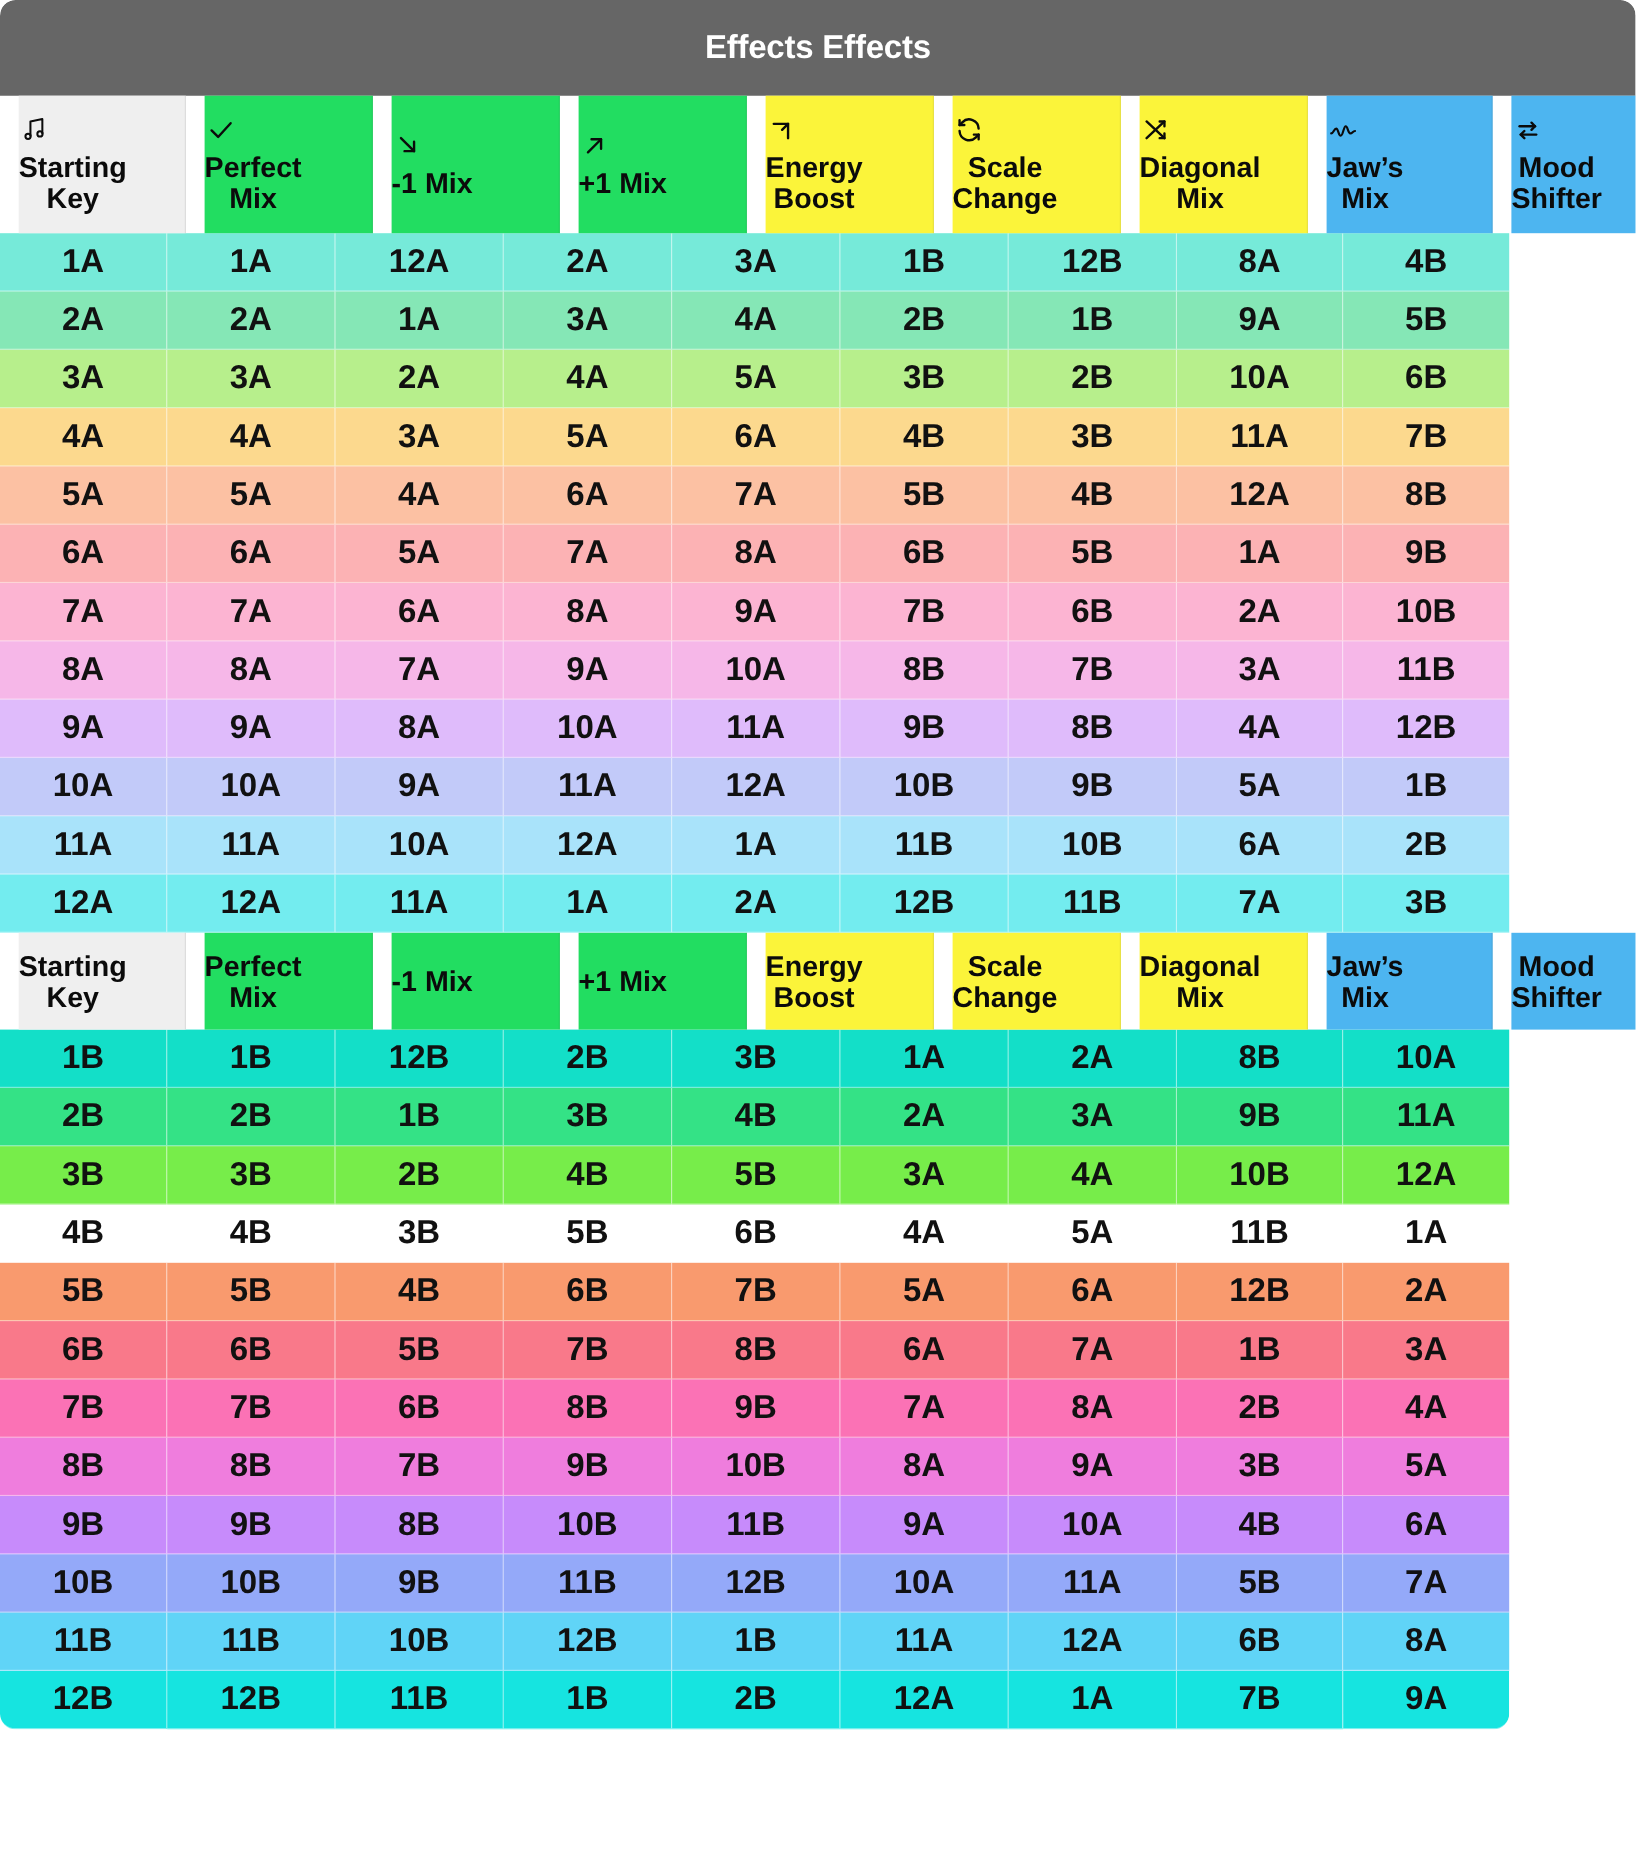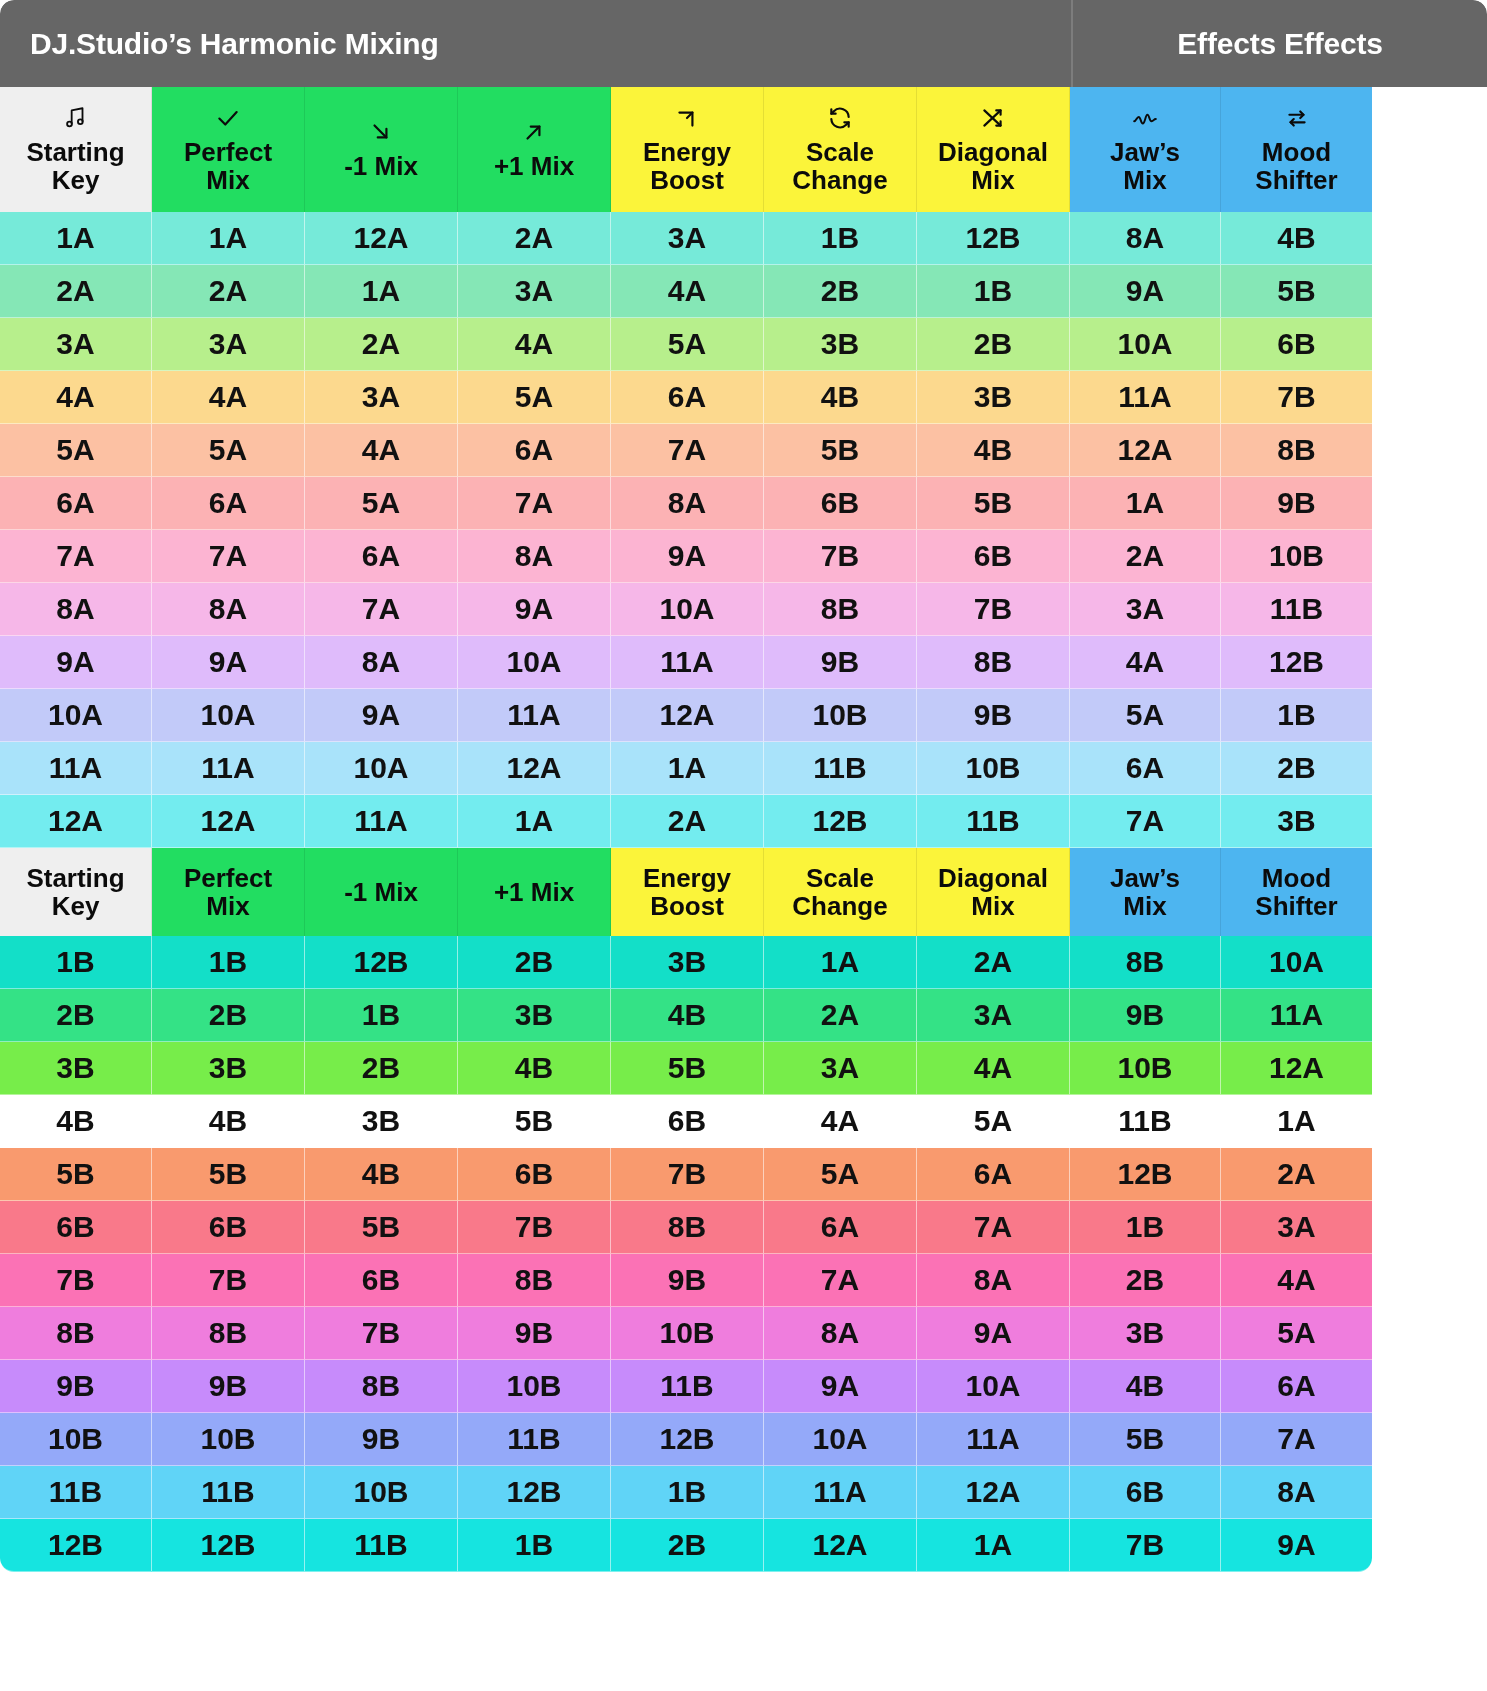--- a/index.html
+++ b/index.html
@@ -68,29 +68,30 @@
   
   .c-key { flex: 0 0 152px; }
   .c-n   { flex: 0 0 153px; }
   .c-b   { flex: 0 0 151px; }
 
   
   .hrow { height: 125px; }
   .hcell {
     display: flex;
     flex-direction: column;
-    align-items: center;
+    align-items: flex-start;
     justify-content: center;
     text-align: center;
     font-size: 26px;
     font-weight: 700;
     color: #0b0b0b;
     line-height: 1.08;
     border-right: 1.5px solid rgba(0,0,0,0.09);
     position: relative;
+    margin-left: 17px;
   }
   .hcell:last-child { border-right: none; }
   .hcell .lbl { display: block; white-space: pre-line; }
   .hcell .ico {
     display: block;
     height: 28px;
     margin-bottom: 5px;
     line-height: 1;
   }
   .hcell .ico svg { display: block; }
@@ -110,23 +111,20 @@
 
   .roundbl { border-bottom-left-radius: 14px; }
   .roundbr { border-bottom-right-radius: 14px; }
 </style>
 </head>
 <body>
 
 <div id="sheet">
 
   <div class="titlebar">
-    <div class="t-left">
-      <span>DJ.Studio’s Harmonic Mixing</span>
-    </div>
     <div class="t-right">
       <span>Effects Effects</span>
     </div>
   </div>
 
   <div id="table-body">
       <div class="row hrow">
         <div class="hcell h-key c-key">
           <span class="ico">
             <svg width="30" height="26" viewBox="0 0 24 24" fill="none" stroke="#0b0b0b" stroke-width="2" stroke-linecap="round" stroke-linejoin="round">

